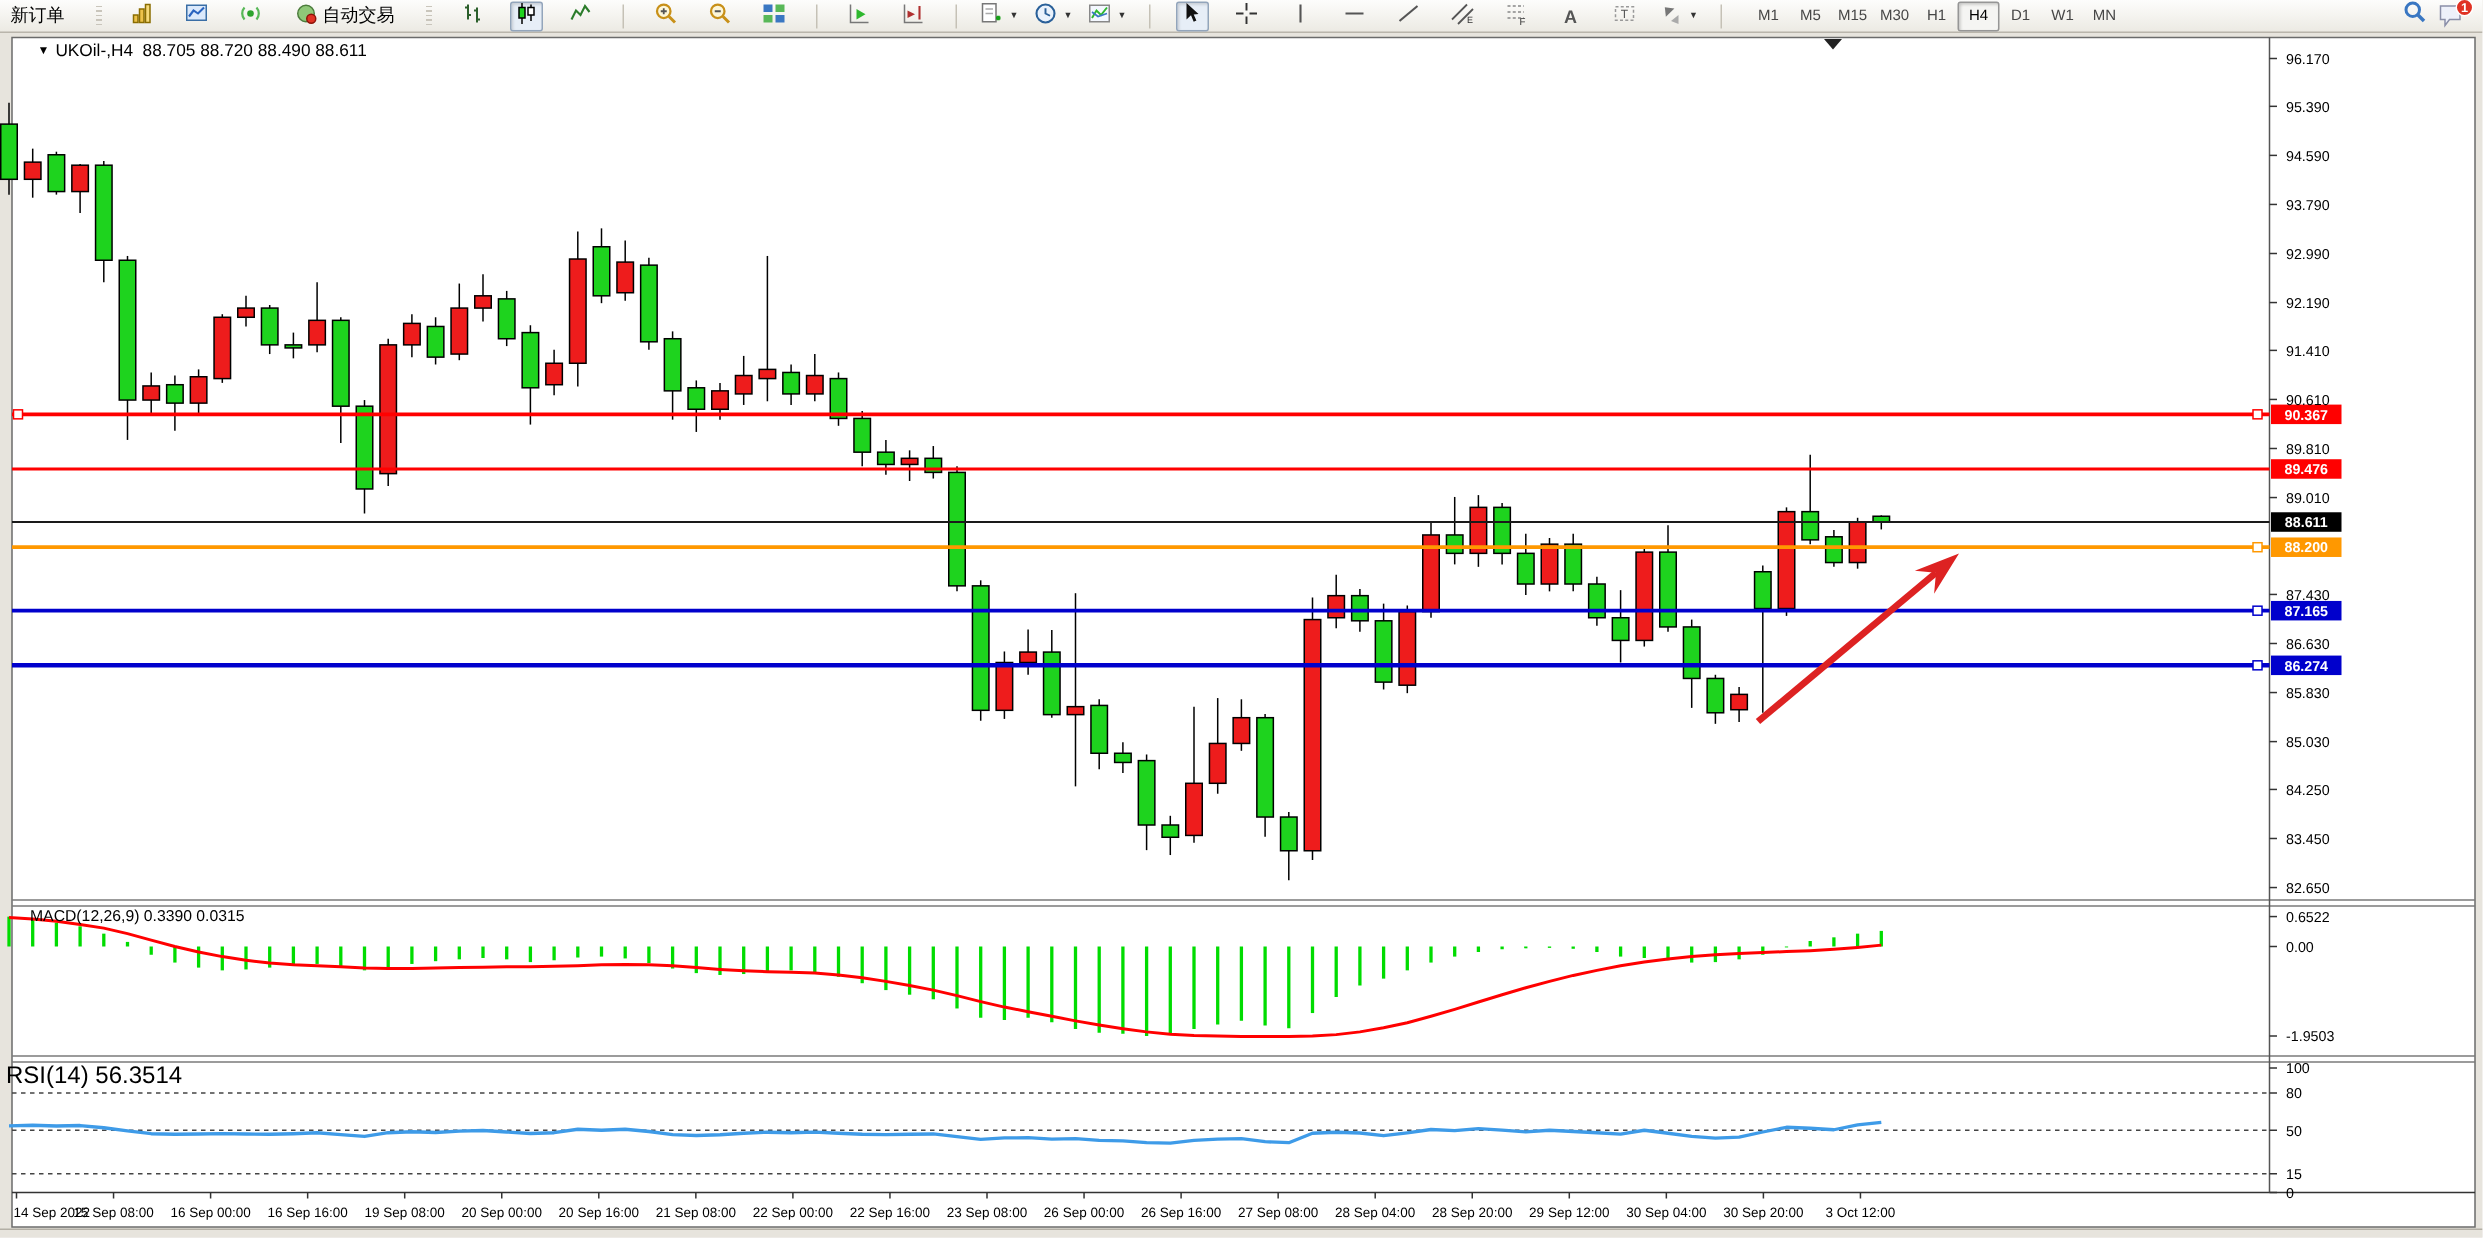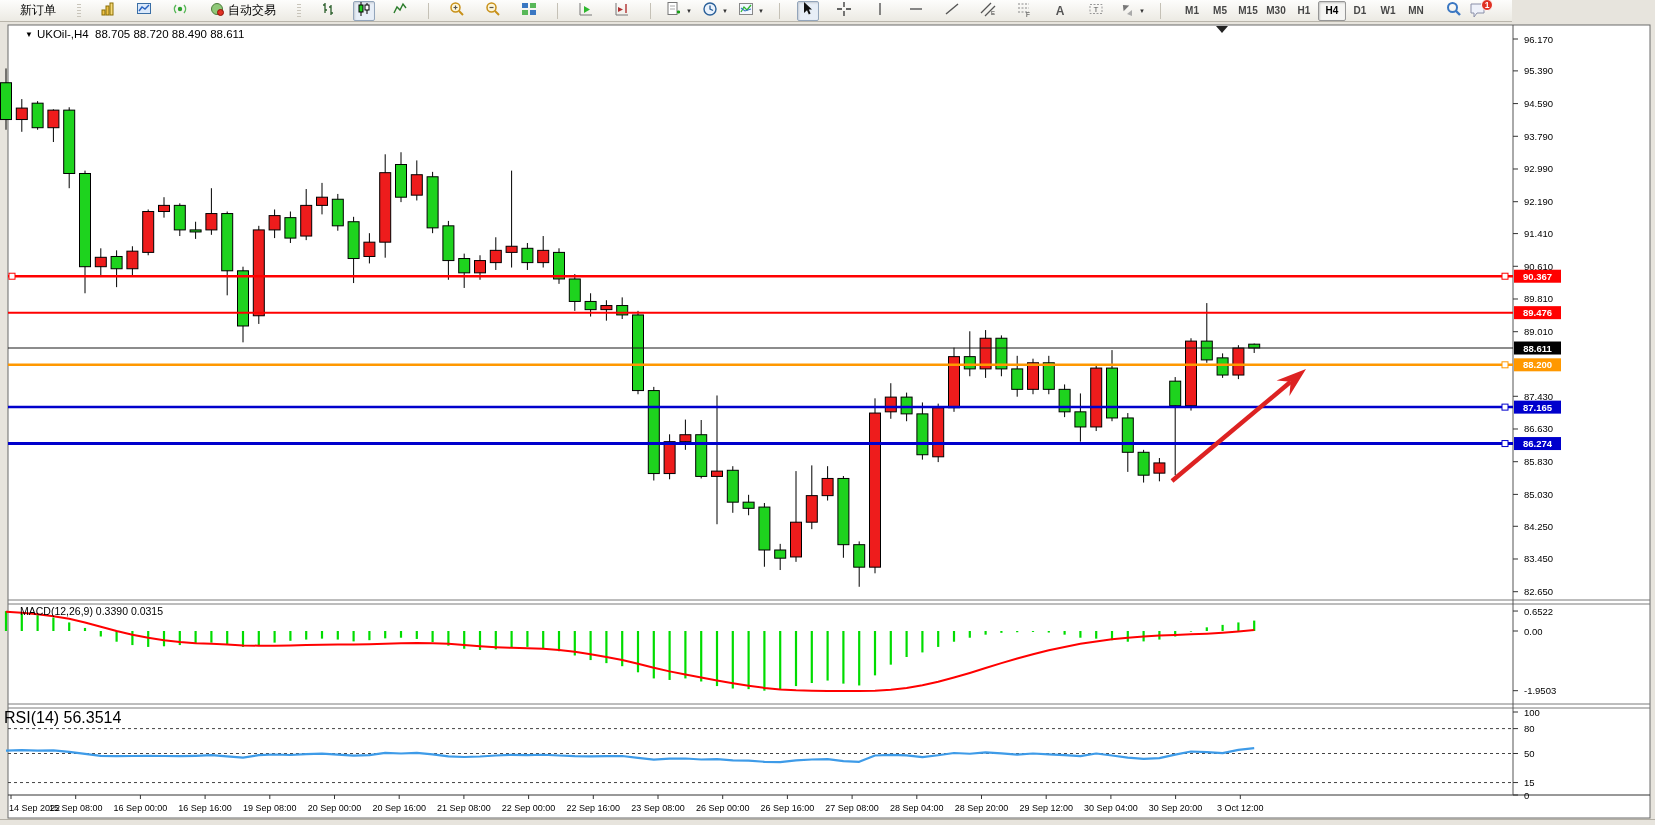--- a/index.html
+++ b/index.html
@@ -1,25 +1,25 @@
 <!DOCTYPE html>
 <html><head>
 <meta charset="utf-8">
 <style>
   html,body{margin:0;padding:0}
   body{width:1655px;height:825px;overflow:hidden;background:#e7e4dd;font-family:"Liberation Sans",sans-serif;position:relative}
   
-  .toolbar{position:absolute;left:0;top:0;width:1512px;height:22px;background:linear-gradient(#fdfdfc,#eceae3);border-bottom:1px solid #b9b5ab;display:flex;align-items:center;padding:0 15px;box-sizing:border-box;gap:14px;z-index:20}
+  .toolbar{position:absolute;left:0;top:0;width:1655px;height:22px;background:linear-gradient(#fdfdfc,#eceae3);border-bottom:1px solid #b9b5ab;display:flex;align-items:center;padding:0 2px;box-sizing:border-box;gap:14px;z-index:20}
   .tbtn{height:20px;display:flex;align-items:center;gap:3px;padding:0 4px;border:1px solid transparent;border-radius:2px;font-size:12px;color:#000;background:transparent;cursor:default;white-space:nowrap}
   .tbtn.pressed{background:#e7eef7;border:1px solid #93a5bb;box-shadow:inset 1px 1px 2px rgba(0,0,0,.15)}
   .ticon{width:22px;padding:0 1px;justify-content:center}
   .sep{width:1px;height:16px;background:#c5c1b6;margin:0 3px}
   .grip{width:4px;height:14px;margin:0 2px;background:repeating-linear-gradient(to bottom,#c9c5bb 0 1px,transparent 1px 3px)}
   .caret{font-size:6px;color:#333;margin-left:1px}
-  .tf{width:26px;height:18px;font-size:10px;font-weight:bold;color:#474747;display:flex;align-items:center;justify-content:center;border:1px solid transparent;border-radius:2px}
+  .tf{width:26px;height:18px;font-size:10px;font-weight:normal;color:#474747;display:flex;align-items:center;justify-content:center;border:1px solid transparent;border-radius:2px}
   .tf.active{background:#f5f5f3;border:1px solid #969696;box-shadow:inset 1px 1px 2px rgba(0,0,0,.2);color:#000}
   .right{margin-left:auto;display:flex;align-items:center;gap:6px;padding-right:8px}
   .chatwrap{position:relative;width:20px;height:20px}
   .badge{position:absolute;top:-2px;right:-4px;min-width:12px;height:12px;border-radius:7px;background:#e03224;color:#fff;font-size:8.5px;font-weight:bold;display:flex;align-items:center;justify-content:center;border:1px solid #fff;box-sizing:border-box}
   
   #chartsvg{position:absolute;left:0;top:0;z-index:1}
   .ovl{position:absolute;z-index:5;color:#000;white-space:nowrap}
   #title{left:25px;top:28px;font-size:11.5px}
   #title .tri{font-size:8px;vertical-align:1px;margin-right:4px}
   #macdlabel{left:20px;top:605px;font-size:10.5px}

